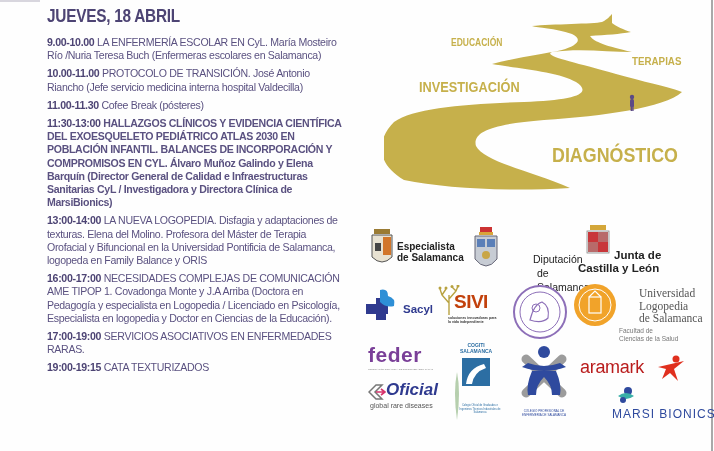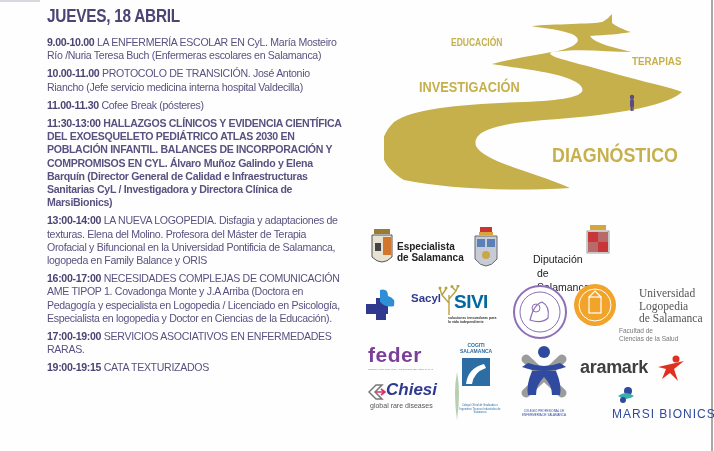--- a/index.html
+++ b/index.html
@@ -149,40 +149,44 @@
 
 <div class="logo l-junta">
   <svg width="26" height="30" style="position:absolute;left:7px;top:0">
     <rect x="5" y="0" width="16" height="5" fill="#d4a73a"></rect>
     <rect x="2" y="6" width="22" height="22" fill="#f2f2f2" stroke="#888" stroke-width="0.8"></rect>
     <rect x="3" y="7" width="10" height="10" fill="#c8363a"></rect>
     <rect x="13" y="17" width="10" height="10" fill="#c8363a"></rect>
     <rect x="13" y="7" width="10" height="10" fill="#b86a6a"></rect>
     <rect x="3" y="17" width="10" height="10" fill="#b86a6a"></rect>
   </svg>
+  <div class="logo-text" style="position:absolute;left:0;top:24px;font-size:11.5px;line-height:12.5px;">
+    <div style="padding-left:36px">Junta de</div>
+    <div>Castilla y León</div>
+  </div>
 </div>
 
 <div class="logo l-sacyl">
   <svg width="34" height="32" style="position:absolute;left:0;top:0">
     <rect x="10" y="10" width="10" height="22" fill="#2f3a8f"></rect>
     <rect x="0" y="16" width="22" height="10" fill="#2f3a8f"></rect>
     <path d="M14 2 Q22 0 22 8 Q30 10 28 18 Q20 20 14 14 Z" fill="#2e8fd6"></path>
   </svg>
-  <div style="position:absolute;left:37px;top:4px;font-weight:bold;font-size:11.5px;color:#2f3a8f;margin-left:8px;">Sacyl</div>
+  <div style="position:absolute;left:37px;top:15px;font-weight:bold;font-size:11.5px;color:#2f3a8f;">Sacyl</div>
 </div>
 
 <div class="logo l-sivi">
   <svg width="22" height="30" style="position:absolute;left:0;top:0">
     <path d="M11 30 V10 M11 18 L4 10 M11 14 L18 6 M4 10 L2 4 M4 10 L8 4 M18 6 L20 1 M18 6 L14 2" stroke="#b8a240" stroke-width="1.4" fill="none"></path>
     <circle cx="2" cy="3" r="1.5" fill="#b8a240"></circle>
       <circle cx="8" cy="3" r="1.5" fill="#b8a240"></circle>
       <circle cx="14" cy="1.5" r="1.5" fill="#b8a240"></circle>
       <circle cx="20" cy="1" r="1.5" fill="#b8a240"></circle>
   </svg>
-  <div style="position:absolute;left:16px;top:6px;font-weight:bold;font-size:19px;color:#0369a1;letter-spacing:-0.5px;">SIVI</div>
+  <div style="position:absolute;left:16px;top:6px;font-weight:bold;font-size:19px;color:#c2410c;letter-spacing:-0.5px;">SIVI</div>
   <div style="position:absolute;left:10px;top:31px;font-size:3.5px;line-height:4px;width:52px;color:#333;font-weight:bold;">soluciones innovadoras para la vida independiente</div>
 </div>
 
 <div class="logo l-faculty">
   <svg width="56" height="56">
     <circle cx="28" cy="28" r="26" fill="#fff" stroke="#8d6fb8" stroke-width="2"></circle>
     <circle cx="28" cy="28" r="20" fill="none" stroke="#8d6fb8" stroke-width="1"></circle>
     <path d="M18 36 Q22 20 30 18 Q38 22 36 34 Q30 40 18 36 Z" fill="none" stroke="#8d6fb8" stroke-width="1.2"></path>
     <circle cx="24" cy="24" r="4" fill="none" stroke="#8d6fb8" stroke-width="1"></circle>
   </svg>
@@ -211,21 +215,21 @@
     <span style="color:#7a3f98">feder</span>
   </div>
   <div style="position:absolute;left:0;top:24px;font-size:2.5px;color:#888;white-space:nowrap;">FEDERACIÓN ESPAÑOLA DE ENFERMEDADES RARAS</div>
 </div>
 
 <div class="logo l-chiesi">
   <svg width="18" height="16" style="position:absolute;left:0;top:4px">
     <path d="M8 1 L1 8 L8 15 H14 L7 8 L14 1 Z" fill="none" stroke="#777" stroke-width="1.5"></path>
     <path d="M8 8 H17 M13 5 L17 8 L13 11" stroke="#d6336c" stroke-width="1.6" fill="none"></path>
   </svg>
-  <div style="position:absolute;left:18px;top:0;font-weight:bold;font-style:italic;font-size:17px;color:#2f3a8f;">Chiesi</div>
+  <div style="position:absolute;left:18px;top:0;font-weight:bold;font-style:italic;font-size:17px;color:#2f3a8f;">Oficial</div>
   <div style="position:absolute;left:2px;top:22px;font-size:7px;color:#555;white-space:nowrap;">global rare diseases</div>
 </div>
 
 <div class="logo l-cogiti">
   <div style="position:absolute;left:8px;top:0;font-size:5px;font-weight:bold;color:#2c6ea3;text-align:center;width:32px;line-height:6px;">
     <div>COGITI</div>
     <div>SALAMANCA</div>
   </div>
   <svg width="30" height="30" style="position:absolute;left:10px;top:16px">
     <rect x="0" y="0" width="28" height="28" fill="#2c6ea3"></rect>
@@ -242,21 +246,21 @@
     <circle cx="28" cy="7" r="6" fill="#2f4a9e"></circle>
     <path d="M10 48 L46 14" stroke="#9c9c9c" stroke-width="9" stroke-linecap="round"></path>
     <path d="M10 14 L46 48" stroke="#9c9c9c" stroke-width="9" stroke-linecap="round"></path>
     <path d="M6 22 Q28 30 50 22 L44 18 Q28 24 12 18 Z" fill="#2f4a9e"></path>
     <path d="M16 26 Q10 40 12 50 L20 50 Q20 40 28 32 Q36 40 36 50 L44 50 Q46 40 40 26 Z" fill="#2f4a9e"></path>
   </svg>
   <div style="position:absolute;left:0;top:64px;width:56px;font-size:3px;line-height:4px;color:#2f4a9e;text-align:center;">COLEGIO PROFESIONAL DE ENFERMERÍA DE SALAMANCA</div>
 </div>
 
 <div class="logo l-aramark">
-  <div style="position:absolute;left:0;top:2px;font-weight:bold;font-size:18px;color:#404040;letter-spacing:-0.3px;">aramark</div>
+  <div style="position:absolute;left:0;top:2px;font-weight:normal;font-size:18px;color:#b91c1c;letter-spacing:-0.3px;">aramark</div>
   <svg width="30" height="26" style="position:absolute;left:76px;top:0">
     <circle cx="20" cy="4" r="3.5" fill="#e0301e"></circle>
     <path d="M2 12 L28 6 L18 14 L22 26 L14 18 L6 24 L10 14 Z" fill="#e0301e"></path>
   </svg>
 </div>
 
 <div class="logo l-marsi">
   <svg width="20" height="18" style="position:absolute;left:4px;top:0">
     <circle cx="12" cy="5" r="4" fill="#2f4a9e"></circle>
     <path d="M2 10 Q10 4 18 10 Q10 16 2 10 Z" fill="#3ab0a8"></path>

